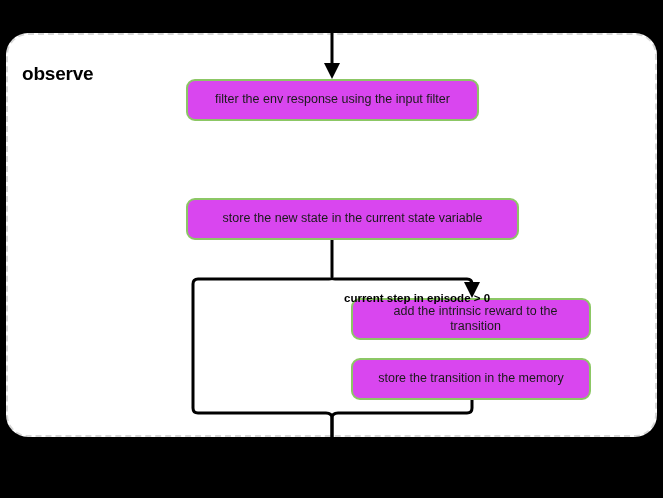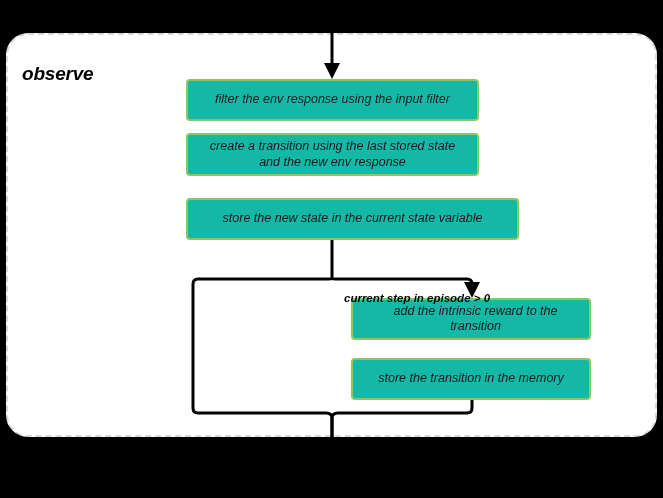--- a/index.html
+++ b/index.html
@@ -7,21 +7,20 @@
     padding: 0;
     background: #000000;
   }
   #canvas {
     position: relative;
     width: 663px;
     height: 498px;
     background: #000000;
     overflow: hidden;
     font-family: "Liberation Sans", sans-serif;
-    font-style: italic;
   }
   
   #observe-panel {
     position: absolute;
     left: 6px;
     top: 33px;
     width: 651px;
     height: 404px;
     background: #ffffff;
     border: 2px dashed #d8d8d8;
@@ -34,23 +33,23 @@
     top: 63px;
     font-size: 19px;
     font-weight: bold;
     color: #000000;
     letter-spacing: -0.2px;
   }
   
   .node {
     position: absolute;
     box-sizing: border-box;
-    background: #14b8a6;
+    background: #d946ef;
     border: 2.5px solid #8cc765;
-    border-radius: 4px;
+    border-radius: 9px;
     display: flex;
     align-items: center;
     justify-content: center;
     text-align: center;
     font-size: 12.5px;
     color: #1a1a1a;
     line-height: 1.22;
     padding: 2px 10px;
     z-index: 4;
   }
@@ -122,21 +121,20 @@
 
     <g>
       <path class="edge" d="M472,400 L472,408 Q472,413 467,413 L338,413 Q332,413 332,418 L332,445"></path>
     </g>
   </svg>
 
   <div id="branch-label">current step in episode &gt; 0</div>
 
   <div class="node" id="node-filter">filter the env response using the input filter</div>
 
-  <div class="node" id="node-create">create a transition using the last stored state and the new env response</div>
 
   <div class="node" id="node-store-state">store the new state in the current state variable</div>
 
   <div class="node" id="node-intrinsic">add the intrinsic reward to the transition</div>
 
   <div class="node" id="node-store-trans">store the transition in the memory</div>
 
 </div>
 
 </body></html>

